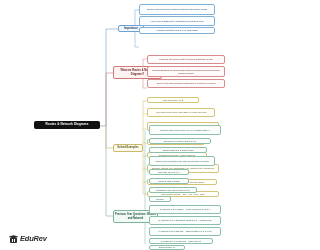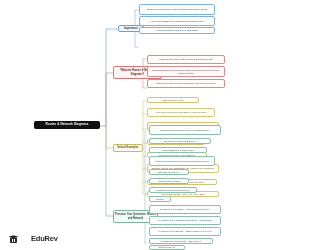--- a/index.html
+++ b/index.html
@@ -46,21 +46,22 @@
   .b-yellow { border-color:#c9ba6a; background:#fdfbef; color:#5d5417; }
   .c-yellow { border-color:#d3c477; background:#fffef8; color:#5f5718; }
   .b-green  { border-color:#7db39c; background:#f2faf6; color:#1f4e3c; }
   .c-green  { border-color:#8cbfa9; background:#fbfefc; color:#22503e; }
 
   #logo {
     position:absolute;
     left:9px; bottom:7px;
     display:flex;
     align-items:flex-end;
-    gap:13px;
+    gap:2px;
+    font-style:italic;
   }
   #logo .mark { width:9px; height:9px; position:relative; }
   #logo .mark .cap {
     position:absolute; left:0; top:1.2px;
     width:9px; height:3.2px;
     background:#2b2b2b;
     clip-path:polygon(50% 0%, 100% 45%, 100% 60%, 50% 100%, 0% 60%, 0% 45%);
   }
   #logo .mark .base {
     position:absolute; left:1.4px; top:4.4px;

